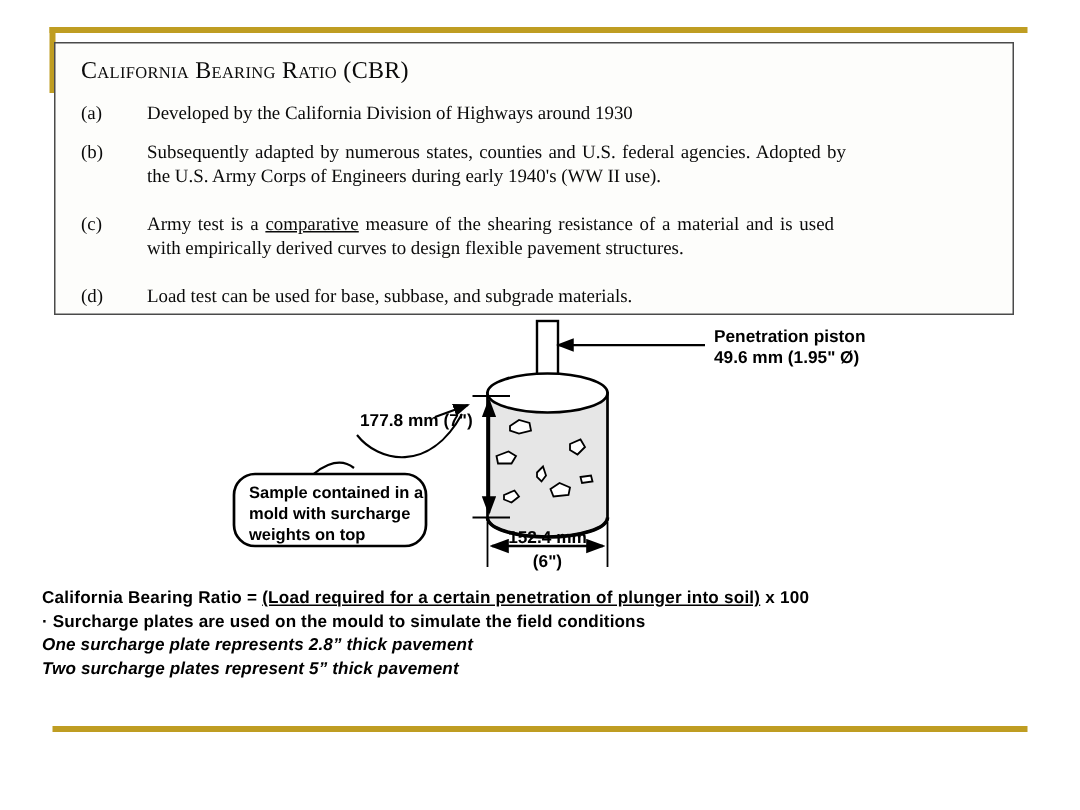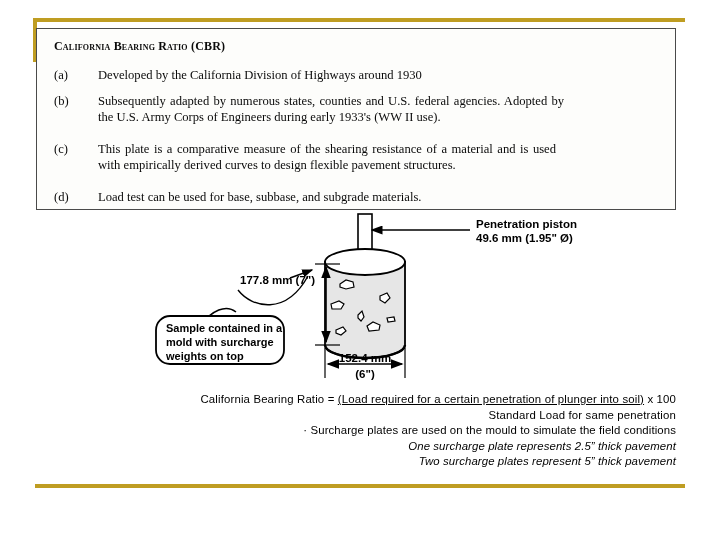--- a/index.html
+++ b/index.html
@@ -48,66 +48,66 @@
     width: 640px; height: 182px;
     background: #fdfdfb;
     border: 1px solid #4a4a4a;
     box-sizing: border-box;
     font-family: "Liberation Serif", serif;
     color: #0a0a0a;
   }
   .doc-heading {
     position: absolute;
     left: 17px; top: 10px;
-    font-size: 12px;
-    font-weight: bold;
+    font-size: 16px;
+    font-weight: normal;
     font-variant: small-caps;
     letter-spacing: 0.2px;
     white-space: nowrap;
   }
   .doc-item {
     position: absolute;
     font-size: 12.6px;
     line-height: 16px;
   }
   .doc-item .marker {
     position: absolute;
     left: 0; top: 0;
     width: 26px;
   }
   .doc-item .body {
     display: block;
     margin-left: 44px;
   }
   .just { text-align: justify; text-justify: inter-word; }
-  .u { }
+  .u { text-decoration: underline; }
 
   .item-a { left: 17px; top: 38px; width: 600px; }
   .item-b { left: 17px; top: 64px; width: 510px; }
   .item-c { left: 17px; top: 112px; width: 502px; }
   .item-d { left: 17px; top: 160px; width: 600px; }
 
   
   .figure {
     position: absolute;
     left: 140px; top: 212px;
     width: 470px; height: 178px; font-weight: bold;
   }
   .figure svg { display: block; }
 
   
   .bottom-block {
     position: absolute;
-    left: 12px; top: 392px;
+    left: 28px; top: 392px;
     width: 664px;
     color: #000000;
     font-size: 11.4px;
-    font-weight: normal;
+    font-weight: bold;
     line-height: 15.5px;
-    text-align: right;
+    text-align: left;
   }
   .formula-line {
     display: block;
     white-space: nowrap;
     letter-spacing: 0.15px;
   }
   .formula-line .numerator {
     text-decoration: underline;
   }
   .denominator-line {
@@ -137,26 +137,26 @@
 
   <div class="doc-heading">California Bearing Ratio (CBR)</div>
 
   <div class="doc-item item-a">
     <span class="marker">(a)</span>
     <span class="body">Developed by the California Division of Highways around 1930</span>
   </div>
 
   <div class="doc-item item-b">
     <span class="marker">(b)</span>
-    <span class="body just">Subsequently adapted by numerous states, counties and U.S. federal agencies. Adopted by the U.S. Army Corps of Engineers during early 1933's (WW II use).</span>
+    <span class="body just">Subsequently adapted by numerous states, counties and U.S. federal agencies. Adopted by the U.S. Army Corps of Engineers during early 1940's (WW II use).</span>
   </div>
 
   <div class="doc-item item-c">
     <span class="marker">(c)</span>
-    <span class="body just"><span>This plate is a </span><span class="u">comparative</span><span> measure of the shearing resistance of a material and is used with empirically derived curves to design flexible pavement structures.</span></span>
+    <span class="body just"><span>Army test is a </span><span class="u">comparative</span><span> measure of the shearing resistance of a material and is used with empirically derived curves to design flexible pavement structures.</span></span>
   </div>
 
   <div class="doc-item item-d">
     <span class="marker">(d)</span>
     <span class="body">Load test can be used for base, subbase, and subgrade materials.</span>
   </div>
 </div>
 
 <div class="figure">
   <svg width="470" height="178" viewBox="0 0 470 178" xmlns="http://www.w3.org/2000/svg">
@@ -221,20 +221,19 @@
       <text x="26" y="120" font-family="Liberation Sans, sans-serif" font-size="11" fill="#000">Sample contained in a</text>
       <text x="26" y="134" font-family="Liberation Sans, sans-serif" font-size="11" fill="#000">mold with surcharge</text>
       <text x="26" y="148" font-family="Liberation Sans, sans-serif" font-size="11" fill="#000">weights on top</text>
     </g>
   </svg>
 </div>
 
 <div class="bottom-block">
   <span class="formula-line"><span>California Bearing Ratio = </span><span class="numerator">(Load required for a certain penetration of plunger into soil)</span><span> x 100</span></span>
 
-  <span class="denominator-line">Standard Load for same penetration</span>
 
   <span class="bullet-line">· Surcharge plates are used on the mould to simulate the field conditions</span>
 
-  <span class="plate-line">One surcharge plate represents  2.5” thick pavement</span>
+  <span class="plate-line">One surcharge plate represents  2.8” thick pavement</span>
 
   <span class="plate-line">Two surcharge plates represent  5”  thick pavement</span>
 </div>
 
 </body></html>

